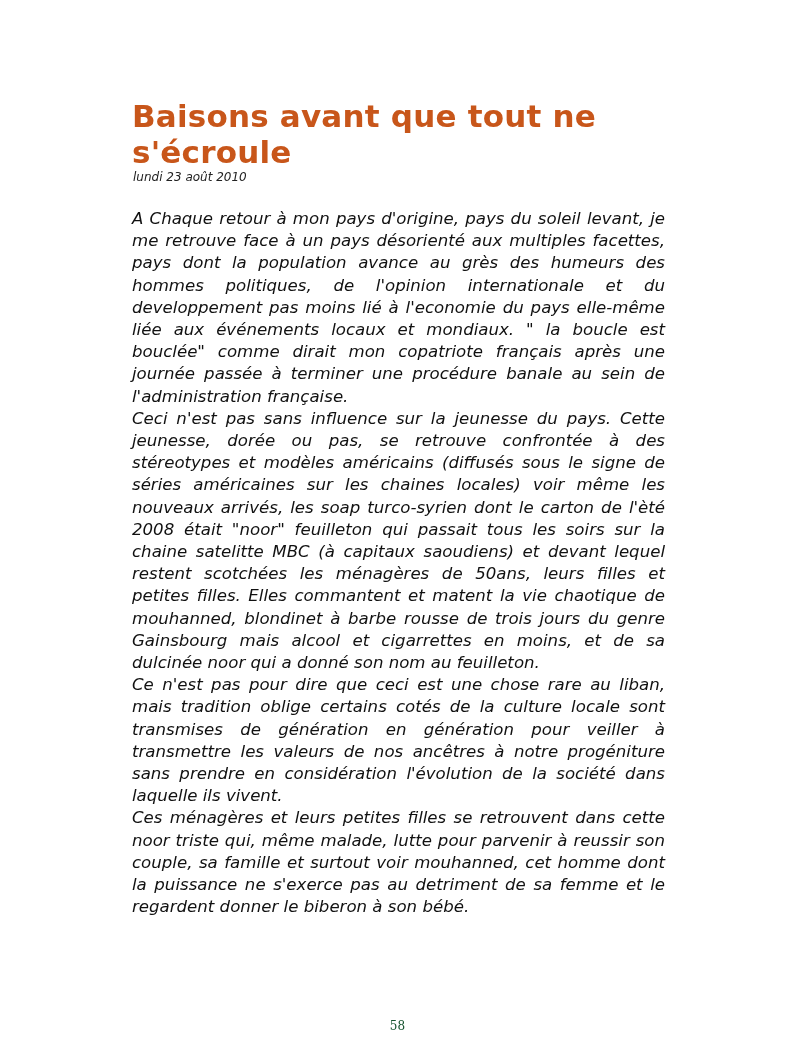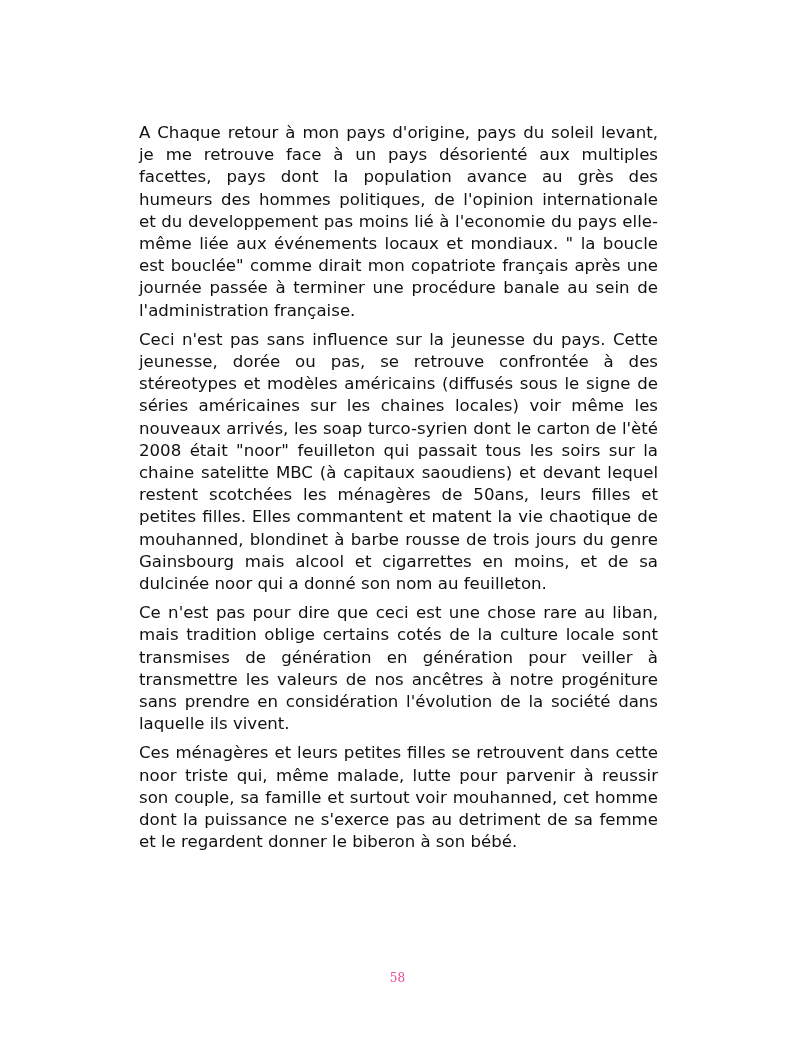--- a/index.html
+++ b/index.html
@@ -23,35 +23,37 @@
     margin: 0 0 0 1px;
   }
   .body {
     margin-top: 24px;
     font-family: "DejaVu Sans", sans-serif;
     font-size: 16.6px;
     line-height: 22.2px;
     color: #111111;
     text-align: justify;
   }
-  .body p { margin: 7px; }
+  .body p { margin: 0; font-style: italic; }
   .page-number {
     position: absolute;
     left: 0; right: 0;
-    top: 971px;
+    top: 1019px;
     text-align: center;
     font-family: "DejaVu Serif", serif;
     font-size: 12px;
-    color: #ec4899;
+    color: #14532d;
   }
 </style>
 </head>
 <body>
 
 <div class="page">
+  <h1 class="title">Baisons avant que tout ne s'écroule</h1>
+  <div class="date">lundi 23 août 2010</div>
   <div class="body">
     <p>A Chaque retour à mon pays d'origine, pays du soleil levant, je me retrouve face à un pays désorienté aux multiples facettes, pays dont la population avance au grès des humeurs des hommes politiques, de l'opinion internationale et du developpement pas moins lié à l'economie du pays elle-même liée aux événements locaux et mondiaux. " la boucle est bouclée" comme dirait mon copatriote français après une journée passée à terminer une procédure banale au sein de l'administration française.</p>
     <p>Ceci n'est pas sans influence sur la jeunesse du pays. Cette jeunesse, dorée ou pas, se retrouve confrontée à des stéreotypes et modèles américains (diffusés sous le signe de séries américaines sur les chaines locales) voir même les nouveaux arrivés, les soap turco-syrien dont le carton de l'èté 2008 était "noor" feuilleton qui passait tous les soirs sur la chaine satelitte MBC (à capitaux saoudiens) et devant lequel restent scotchées les ménagères de 50ans, leurs filles et petites filles. Elles commantent et matent la vie chaotique de mouhanned, blondinet à barbe rousse de trois jours du genre Gainsbourg mais alcool et cigarrettes en moins, et de sa dulcinée noor qui a donné son nom au feuilleton.</p>
     <p>Ce n'est pas pour dire que ceci est une chose rare au liban, mais tradition oblige certains cotés de la culture locale sont transmises de génération en génération pour veiller à transmettre les valeurs de nos ancêtres à notre progéniture sans prendre en considération l'évolution de la société dans laquelle ils vivent.</p>
     <p>Ces ménagères et leurs petites filles se retrouvent dans cette noor triste qui, même malade, lutte pour parvenir à reussir son couple, sa famille et surtout voir mouhanned, cet homme dont la puissance ne s'exerce pas au detriment de sa femme et le regardent donner le biberon à son bébé.</p>
   </div>
 </div>
 
 <div class="page-number">58</div>
 

